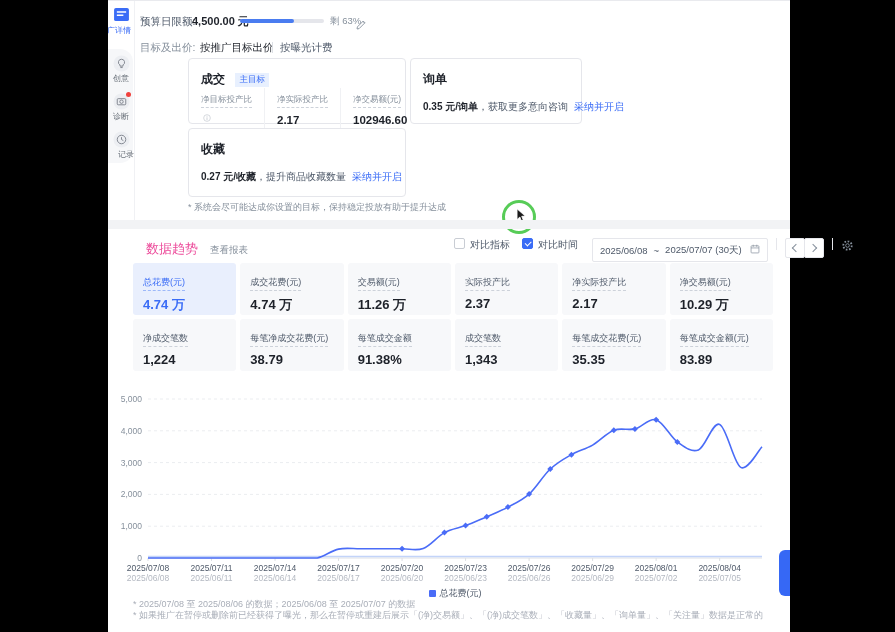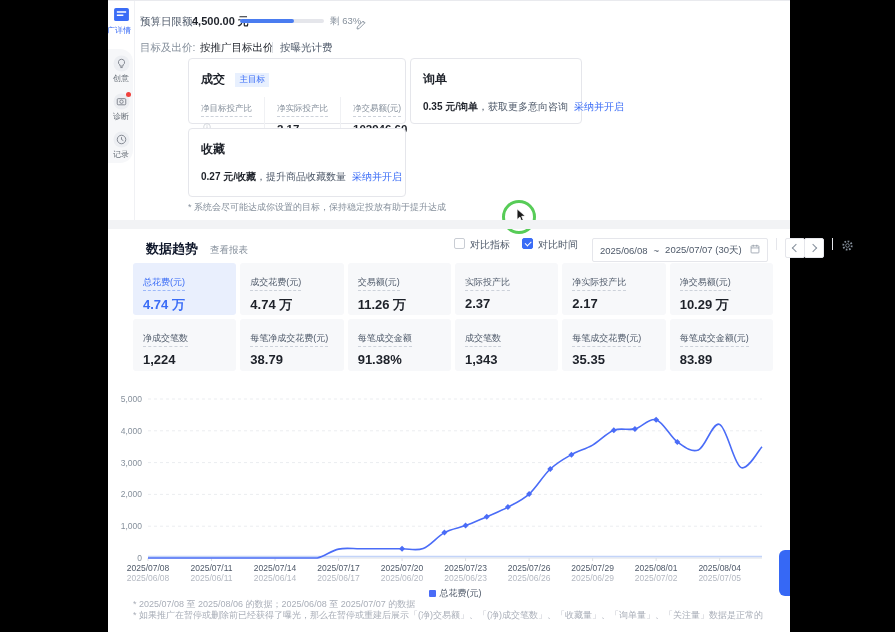--- a/index.html
+++ b/index.html
@@ -25,38 +25,38 @@
   .budget-rem{position:absolute;left:222px;top:14px;font-size:9.5px;color:#86909c}
   .edit-ic{position:absolute;display:inline-block}
   .goal-opt1{position:absolute;left:92px;top:40px;font-size:10.5px;color:#1d2129}
   .vpipe{position:absolute;width:1px;height:11px;background:#dcdfe4}
   .goal-opt2{position:absolute;left:172px;top:40px;font-size:10.5px;color:#4e5969}
 
   
   .goal-card{position:absolute;border:1px solid #e5e6eb;border-radius:4px;box-sizing:border-box;padding:10px 12px;background:#fff}
   .gc-title{font-size:12px;font-weight:bold;color:#1d2129;display:inline-block}
   .gc-badge{display:inline-block;margin-left:6px;font-size:8.5px;color:#3a6cf6;background:#e8f0fe;border-radius:0;padding:1px 4px;vertical-align:1px}
-  .gc-metrics{display:flex;margin-top:9px}
+  .gc-metrics{display:flex;}
   .m-col{padding-right:12px}
   .m-col + .m-col{border-left:1px solid #f0f1f4;padding-left:12px}
   .m-label{font-size:8.5px;color:#86909c;border-bottom:1px dashed #cdd2da;padding-bottom:1px;display:inline-block;white-space:nowrap}
   .m-value{font-size:11.5px;font-weight:bold;color:#1d2129;margin-top:6px;white-space:nowrap}
   .gc-desc{margin-top:12px;font-size:10px;color:#4e5969;white-space:nowrap}
   .gc-price{font-weight:bold;color:#1d2129}
   .gc-action{color:#3a6cf6;margin-left:6px;cursor:pointer}
   .goal-note{position:absolute;left:80px;top:200px;font-size:9px;color:#86909c}
 
   
   .cursor-ring{position:absolute;left:394px;top:199px;width:28px;height:28px;border:3px solid #57cc57;border-radius:50%}
   .mouse-cursor{position:absolute;left:408px;top:207px}
 
   .section-divider{position:absolute;left:0;top:219px;width:682px;height:9px;background:#f2f3f5}
 
   
-  .trend-title{position:absolute;left:38px;top:239px;font-size:13px;font-weight:bold;color:#0f172a}
+  .trend-title{position:absolute;left:38px;top:239px;font-size:13px;font-weight:normal;color:#ec4899}
   .report-link{position:absolute;left:102px;top:243px;font-size:9.5px;color:#86909c;cursor:pointer}
   .trend-controls{position:absolute;left:346px;top:237px;height:24px;display:flex;}
   .cb{width:11px;height:11px;border:1px solid #c9cdd4;border-radius:2px;background:#fff;box-sizing:border-box;flex:none}
   .cb.on{background:#3a6cf6;border-color:#3a6cf6}
   .cb.on::after{content:"";display:block;width:5px;height:2.5px;border-left:1.5px solid #fff;border-bottom:1.5px solid #fff;transform:rotate(-45deg);margin:2px 0 0 2px}
   .cb-label{font-size:10px;color:#4e5969;margin:0 12px 0 5px;white-space:nowrap}
   .date-box{display:flex;align-items:center;border:1px solid #e5e6eb;border-radius:2px;height:22px;padding:0 7px;margin-left:2px}
   .date-box span{font-size:9.5px;color:#4e5969;white-space:nowrap}
   .date-sep{margin:0 6px;color:#a9aeb8}
   .ctl-pipe{width:1px;height:12px;background:#e5e6eb;margin:0 8px;flex:none}
@@ -109,21 +109,21 @@
           <span class="sb-label">创意</span>
         </div>
         <div class="sb-item" style="top: 92px;">
           <span class="ic"><svg width="17" height="17" viewBox="0 0 18 18">
               <circle cx="9" cy="9" r="8.5" fill="#eceef2"></circle>
               <rect x="4.5" y="6" width="9" height="6.5" rx="1" fill="none" stroke="#7d838c"></rect>
               <circle cx="9" cy="9.2" r="1.8" fill="none" stroke="#7d838c"></circle>
             </svg><span class="sb-dot"></span></span>
           <span class="sb-label">诊断</span>
         </div>
-        <div class="sb-item" style="top: 130px;">
+        <div class="sb-item" style="top: 130px; text-align: right;">
           <span class="ic"><svg width="17" height="17" viewBox="0 0 18 18">
               <circle cx="9" cy="9" r="8.5" fill="#eceef2"></circle>
               <circle cx="9" cy="9" r="4.5" fill="none" stroke="#7d838c"></circle>
               <path d="M9 6.5V9l2 1.2" fill="none" stroke="#7d838c"></path>
             </svg></span>
           <span class="sb-label">记录</span>
         </div>
       </div>
   </div>
 

